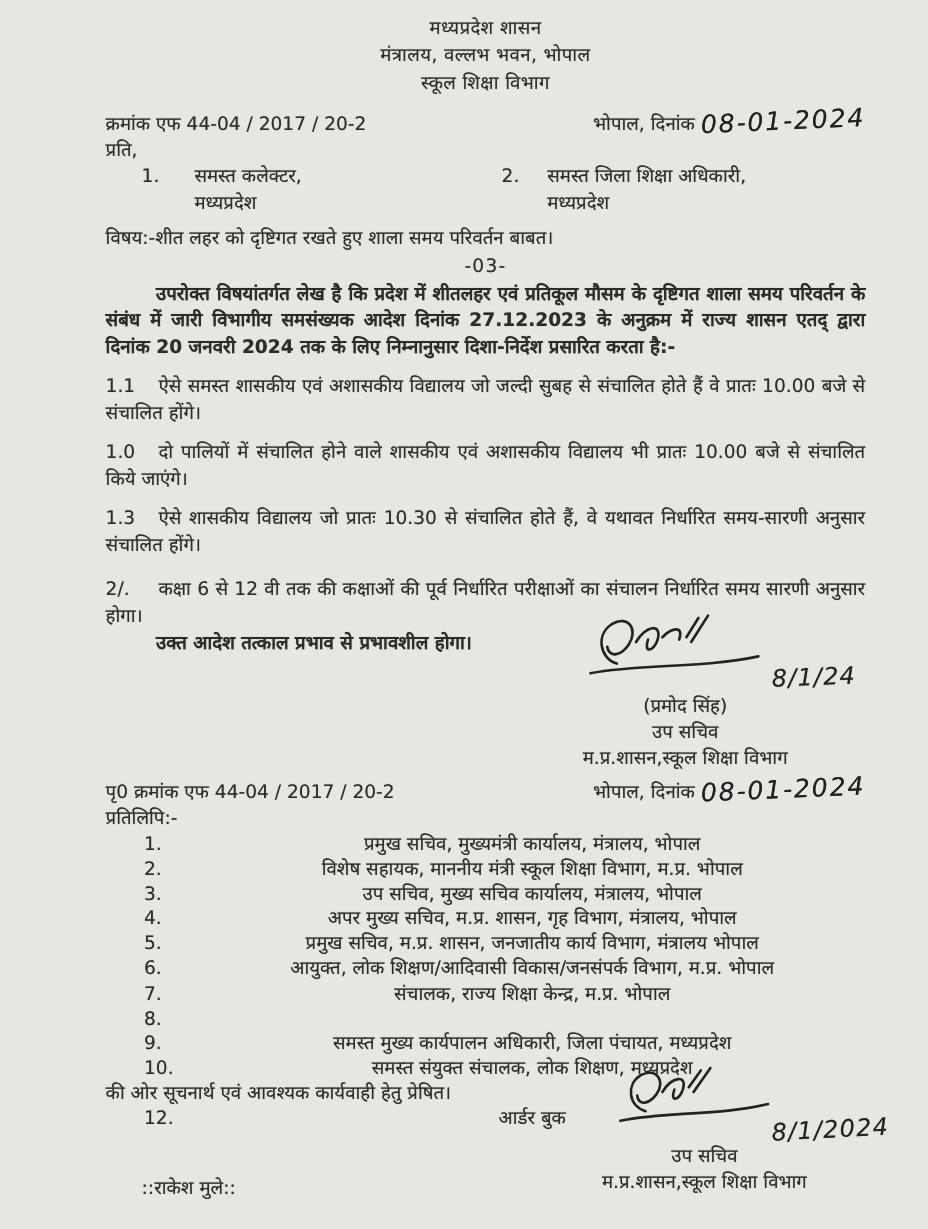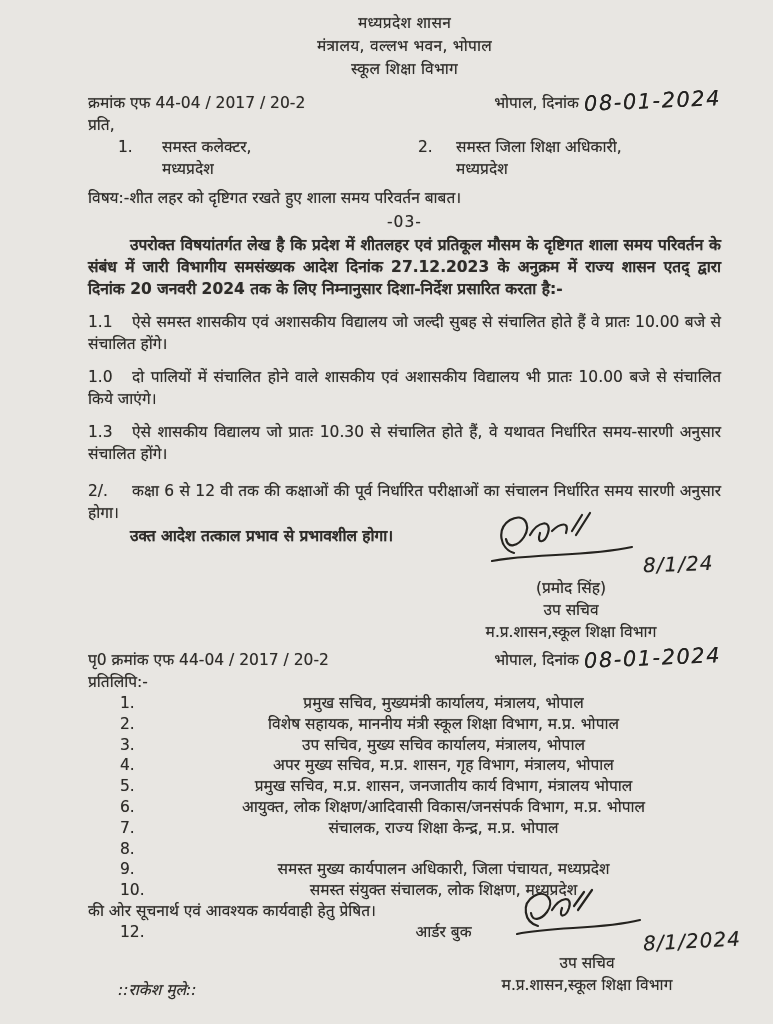--- a/index.html
+++ b/index.html
@@ -45,21 +45,21 @@
   .sep{margin-top:2px;letter-spacing:1px;}
   .sig-block{width:300px;margin-left:auto;text-align:center;position:relative;}
   .sig-art{position:relative;height:56px;}
   .sig-art svg{display:block;margin:0 auto;}
   .sig-date{position:absolute;font-style:italic;font-size:20px;letter-spacing:1px;color:#232220;}
   .copy-row{display:flex;line-height:20.8px;}
   .copy-num{width:46px;flex-shrink:0;padding-left:32px;box-sizing:content-box;}
   .copy-text{flex:1;text-align:center;}
   .lower{position:relative;}
   .sig2{position:absolute;right:-6px;top:241px;width:280px;text-align:center;}
-  .footer-line{margin-top:36px;padding-left:30px;font-style:italic;}
+  .footer-line{margin-top:36px;padding-left:30px;}
   .subject{margin-top:7px;}
 </style>
 </head>
 <body>
 
 <div class="page">
 
   <div class="center hdr">
     <div>मध्यप्रदेश शासन</div>
     <div>मंत्रालय, वल्लभ भवन, भोपाल</div>

